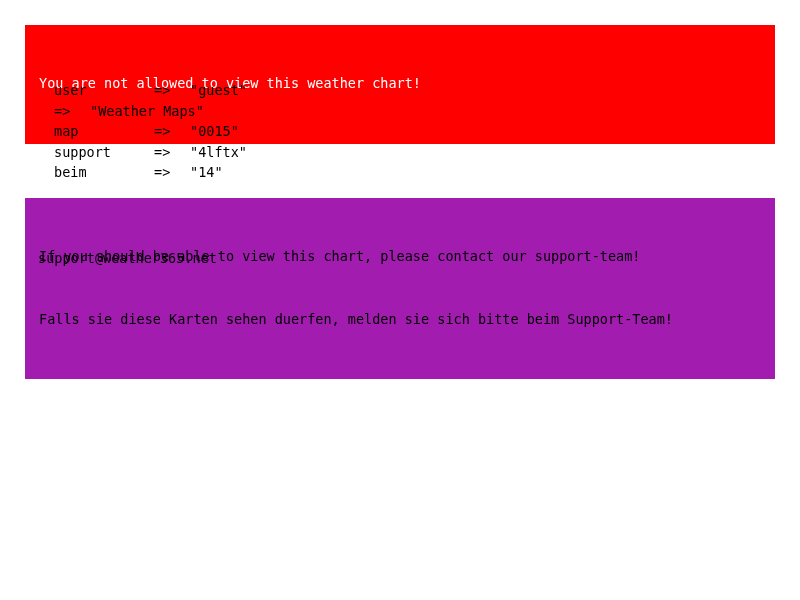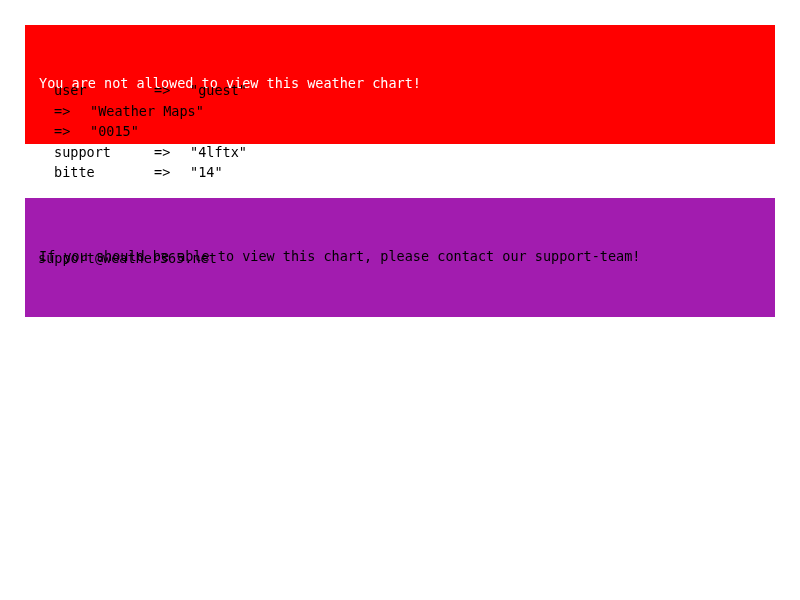--- a/index.html
+++ b/index.html
@@ -87,36 +87,38 @@
     <div class="param-row">
       <span class="param-key">user</span>
       <span class="param-arrow">=&gt;</span>
       <span class="param-val">"guest"</span>
     </div>
     <div class="param-row">
       <span class="param-arrow">=&gt;</span>
       <span class="param-val">"Weather Maps"</span>
     </div>
     <div class="param-row">
+      <span class="param-key">map</span>
       <span class="param-arrow">=&gt;</span>
       <span class="param-val">"0015"</span>
     </div>
     <div class="param-row">
       <span class="param-key">support</span>
       <span class="param-arrow">=&gt;</span>
       <span class="param-val">"4lftx"</span>
     </div>
     <div class="param-row">
-      <span class="param-key">bitte</span>
+      <span class="param-key">beim</span>
       <span class="param-arrow">=&gt;</span>
       <span class="param-val">"14"</span>
     </div>
   </div>
 
   <div class="banner banner-info">
     <span class="banner-line">If you should be able to view this chart, please contact our support-team!</span>
+    <span class="banner-line">Falls sie diese Karten sehen duerfen, melden sie sich bitte beim Support-Team!</span>
   </div>
 
   <div class="footer">
     <span>support@weather365.net</span>
   </div>
 
 </div>
 
 </body></html>

